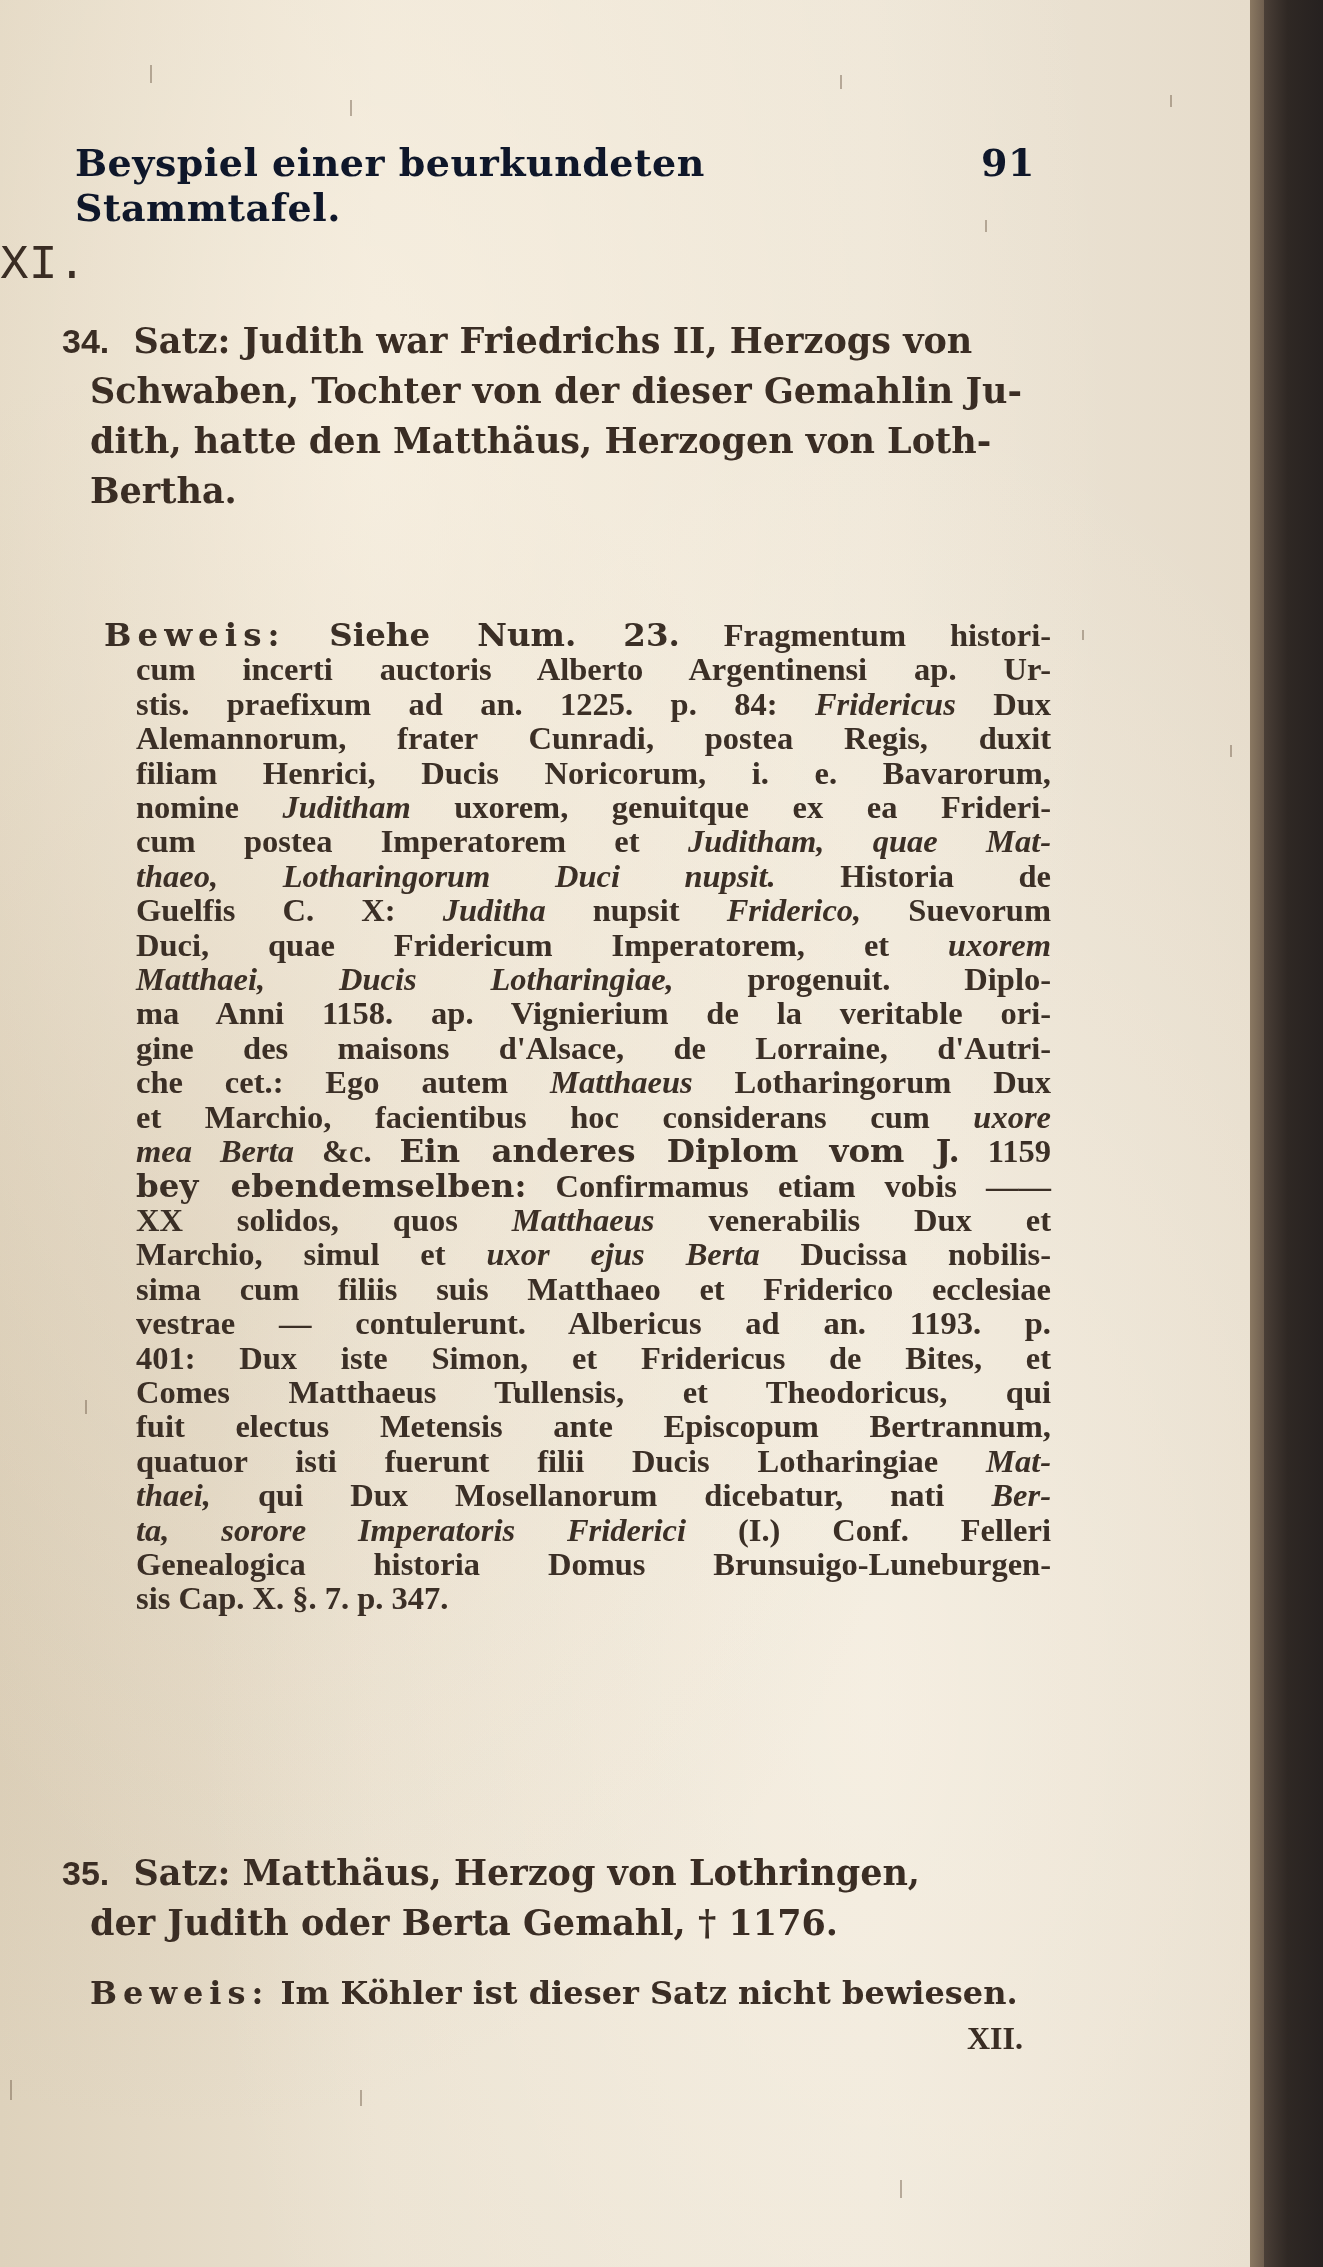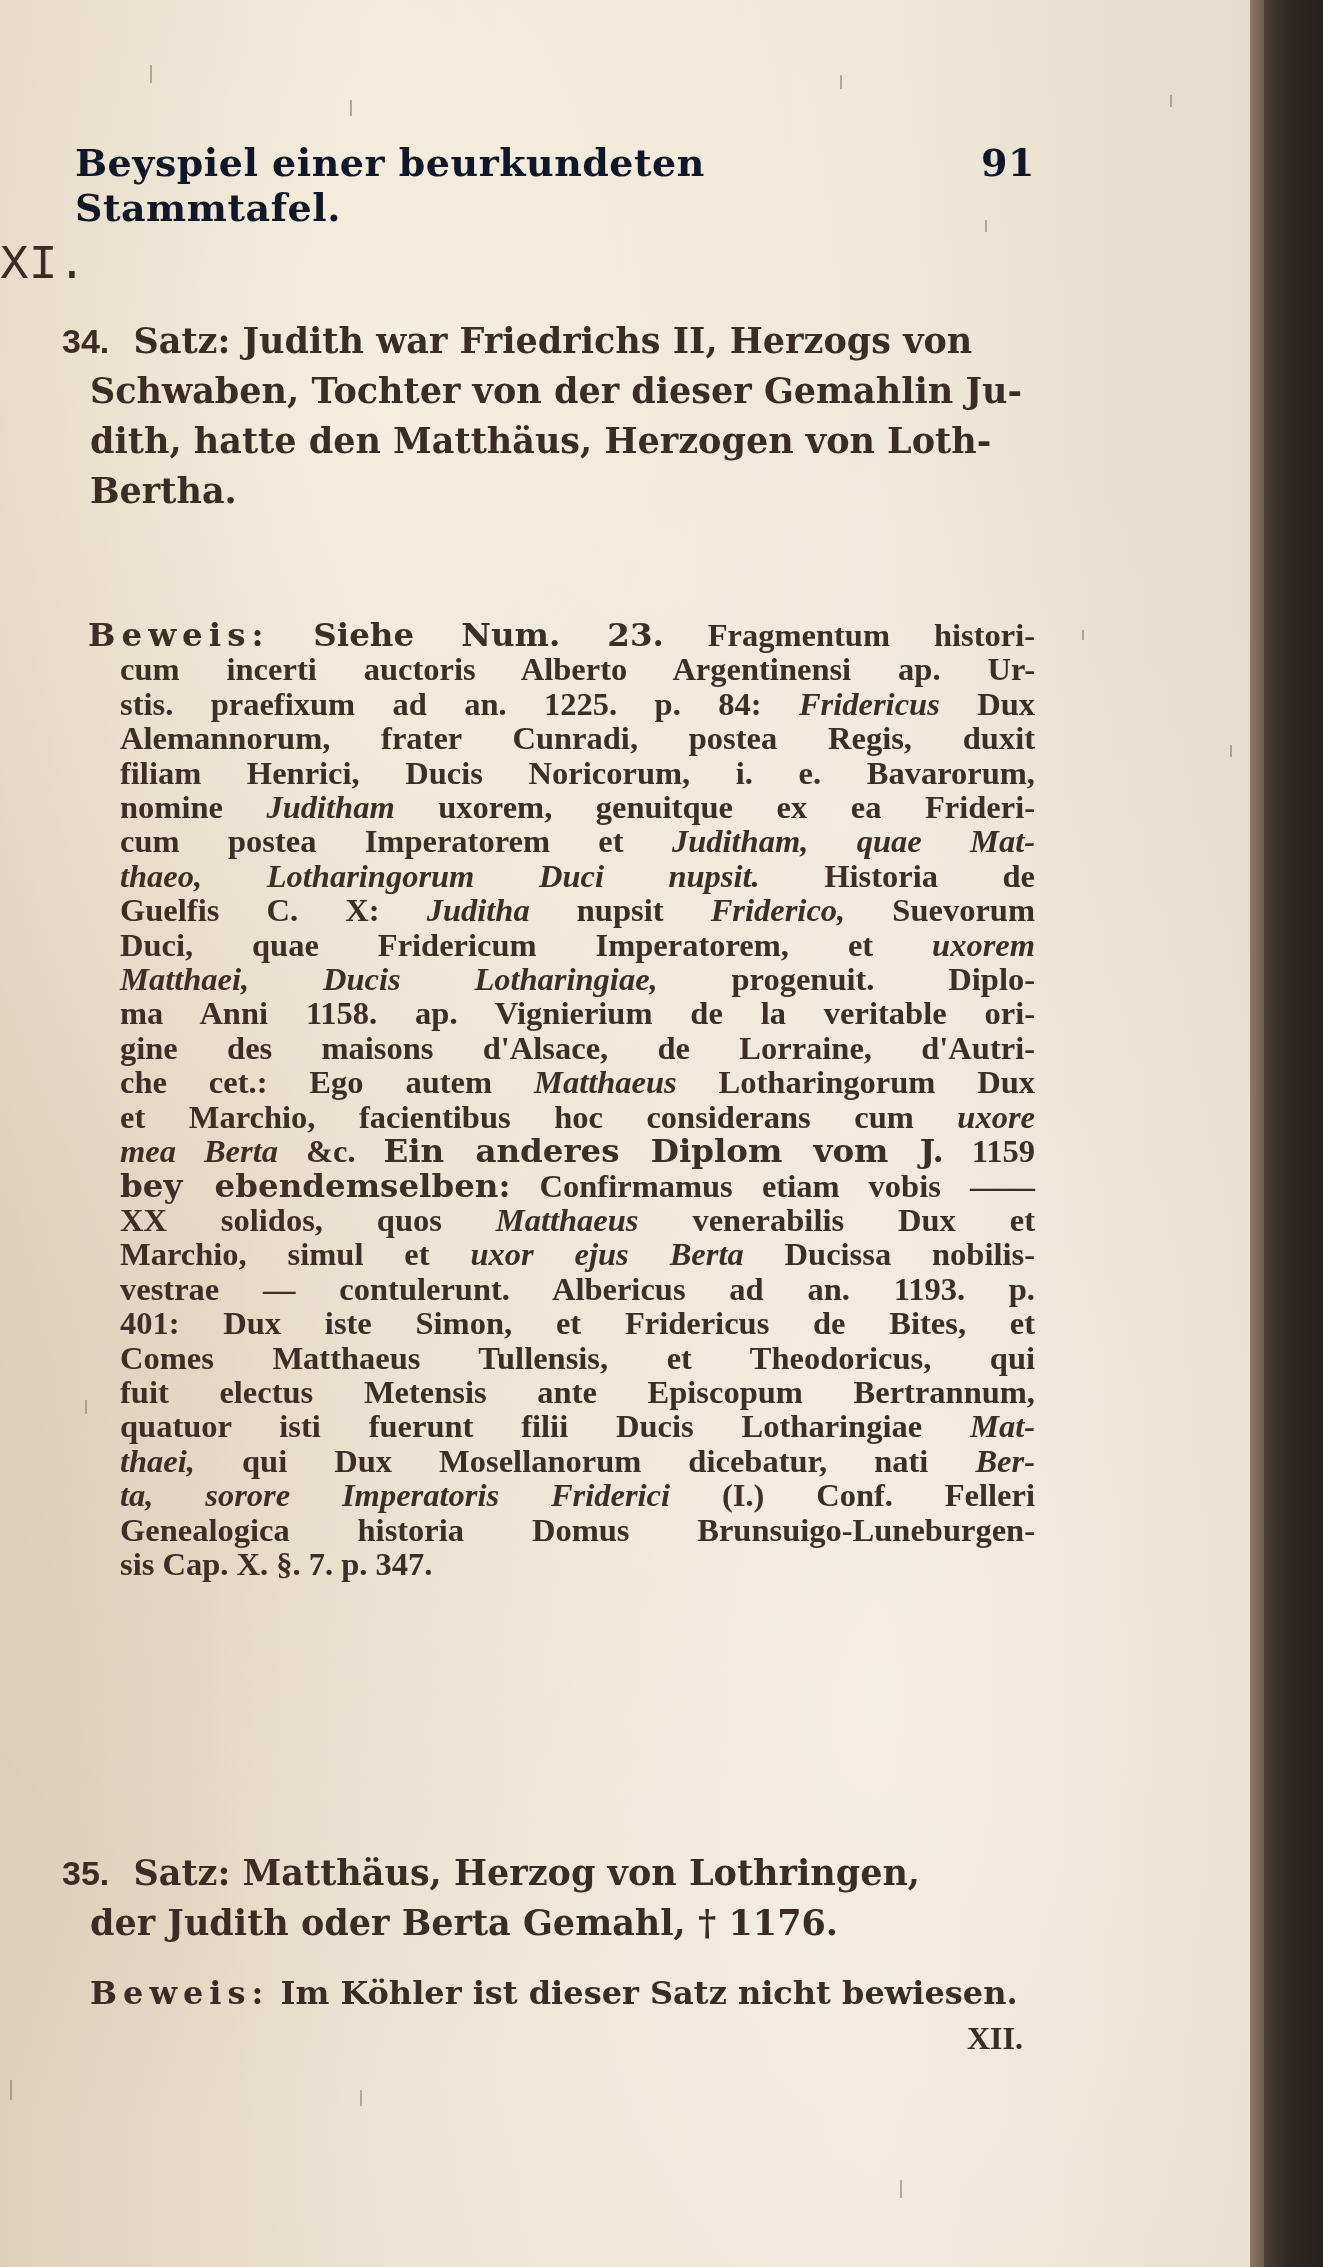--- a/index.html
+++ b/index.html
@@ -159,21 +159,21 @@
   <span class="line">
     <span class="num">34.</span>
     <span>Satz:</span>
     <span>Judith war Friedrichs II, Herzogs von</span>
   </span>
   <span class="line indent">Schwaben, Tochter von der dieser Gemahlin Ju-</span>
   <span class="line indent">dith, hatte den Matthäus, Herzogen von Loth-</span>
   <span class="line indent">Bertha.</span>
 </div>
 
-<div class="proof" id="proof-34" style="top: 618px;">
+<div class="proof" id="proof-34" style="top: 618px; margin-left: 16px;">
   <span class="line first">
     <span class="gothic spaced">Beweis:</span>
     <span id="proof-34-line0"><span class="gothic">Siehe Num. 23.</span><span>  Fragmentum histori-</span></span>
   </span>
   <div id="proof-34-rest">
       <span class="line indent"><span>cum incerti auctoris Alberto Argentinensi ap. Ur-</span></span>
       <span class="line indent"><span>stis. praefixum ad an. 1225. p. 84: </span><em>Fridericus</em><span> Dux</span></span>
       <span class="line indent"><span>Alemannorum, frater Cunradi, postea Regis, duxit</span></span>
       <span class="line indent"><span>filiam Henrici, Ducis Noricorum, i. e. Bavarorum,</span></span>
       <span class="line indent"><span>nomine </span><em>Juditham</em><span> uxorem, genuitque ex ea Frideri-</span></span>
@@ -183,20 +183,21 @@
       <span class="line indent"><span>Duci, quae Fridericum Imperatorem, et </span><em>uxorem</em></span>
       <span class="line indent"><em>Matthaei, Ducis Lotharingiae,</em><span> progenuit. Diplo-</span></span>
       <span class="line indent"><span>ma Anni 1158. ap. Vignierium de la veritable ori-</span></span>
       <span class="line indent"><span>gine des maisons d'Alsace, de Lorraine, d'Autri-</span></span>
       <span class="line indent"><span>che cet.: Ego autem </span><em>Matthaeus</em><span> Lotharingorum Dux</span></span>
       <span class="line indent"><span>et Marchio, facientibus hoc considerans cum </span><em>uxore</em></span>
       <span class="line indent"><em>mea Berta</em><span> &amp;c. </span><span class="gothic">Ein anderes Diplom vom J.</span><span> 1159</span></span>
       <span class="line indent"><span class="gothic">bey ebendemselben:</span><span> Confirmamus etiam vobis ——</span></span>
       <span class="line indent"><span>XX solidos, quos </span><em>Matthaeus</em><span> venerabilis Dux et</span></span>
       <span class="line indent"><span>Marchio, simul et </span><em>uxor ejus Berta</em><span> Ducissa nobilis-</span></span>
+      <span class="line indent"><span>sima cum filiis suis Matthaeo et Friderico ecclesiae</span></span>
       <span class="line indent"><span>vestrae — contulerunt.  Albericus ad an. 1193. p.</span></span>
       <span class="line indent"><span>401: Dux iste Simon, et Fridericus de Bites, et</span></span>
       <span class="line indent"><span>Comes Matthaeus Tullensis, et Theodoricus, qui</span></span>
       <span class="line indent"><span>fuit electus Metensis ante Episcopum Bertrannum,</span></span>
       <span class="line indent"><span>quatuor isti fuerunt filii Ducis Lotharingiae </span><em>Mat-</em></span>
       <span class="line indent"><em>thaei,</em><span> qui Dux Mosellanorum dicebatur, nati </span><em>Ber-</em></span>
       <span class="line indent"><em>ta, sorore Imperatoris Friderici</em><span> (I.) Conf. Felleri</span></span>
       <span class="line indent"><span>Genealogica historia Domus Brunsuigo-Luneburgen-</span></span>
       <span class="line indent last"><span>sis Cap. X. §. 7. p. 347.</span></span>
     </div>

